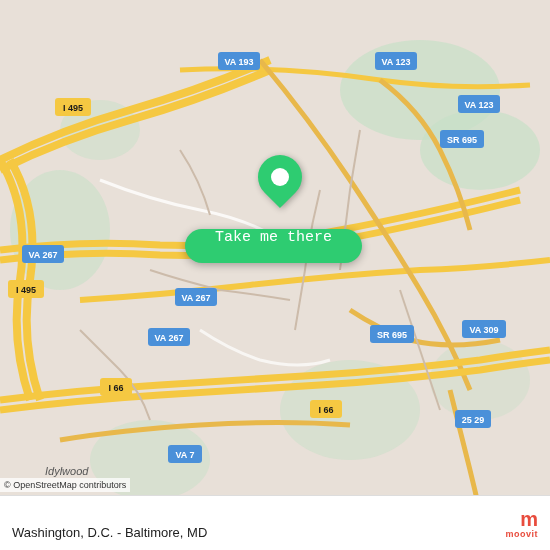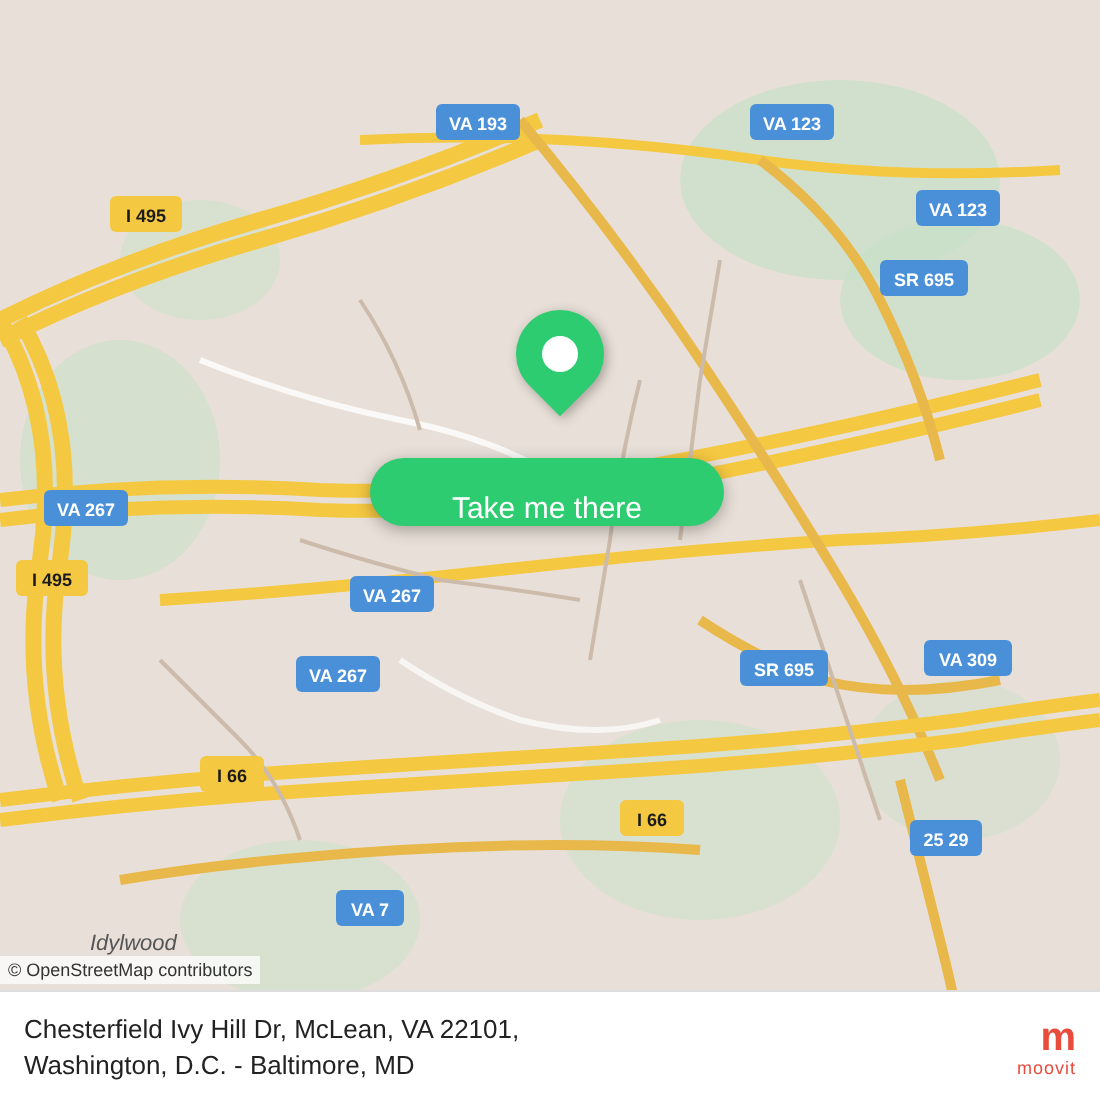--- a/index.html
+++ b/index.html
@@ -38,25 +38,26 @@
     
     #cta-button {
       position: absolute;
       top: 229px;
       left: 185px;
       width: 177px;
       height: 34px;
       background-color: #2ecc71;
       border-radius: 20px;
       display: flex;
-      align-items: flex-end;
+      align-items: flex-start;
       justify-content: center;
       cursor: pointer;
       box-shadow: 0 2px 8px rgba(0,0,0,0.3);
       z-index: 10;
+      font-family: Liberation Mono, monospace;
     }
 
     #cta-button span {
       color: white;
       font-size: 15px;
       font-weight: 500;
     }
 
     
     #location-pin {
@@ -121,21 +122,21 @@
     .moovit-m {
       font-size: 20px;
       font-weight: bold;
       color: #e84c3d;
       line-height: 1;
     }
 
     .moovit-text {
       font-size: 9px;
       color: #e84c3d;
-      font-weight: normal;
+      font-weight: bold;
       letter-spacing: 0.5px;
     }
 
     
     #osm-attr {
       position: absolute;
       bottom: 58px;
       left: 0;
       background: rgba(255,255,255,0.75);
       font-size: 9px;
@@ -255,21 +256,21 @@
   <div id="cta-button">
     <span>Take me there</span>
   </div>
 
   <div id="osm-attr">
     <span>© OpenStreetMap contributors</span>
   </div>
 
   <div id="info-bar">
     <div id="address-text">
-      <span>Chesterfield Ivy Hill Dr, McLean, VA 22101,</span><br>
+      <br>
       <span>Washington, D.C. - Baltimore, MD</span>
     </div>
     <div id="moovit-logo">
       <div class="moovit-m">m</div>
       <div class="moovit-text">moovit</div>
     </div>
   </div>
 </div>
 
 </body></html>

